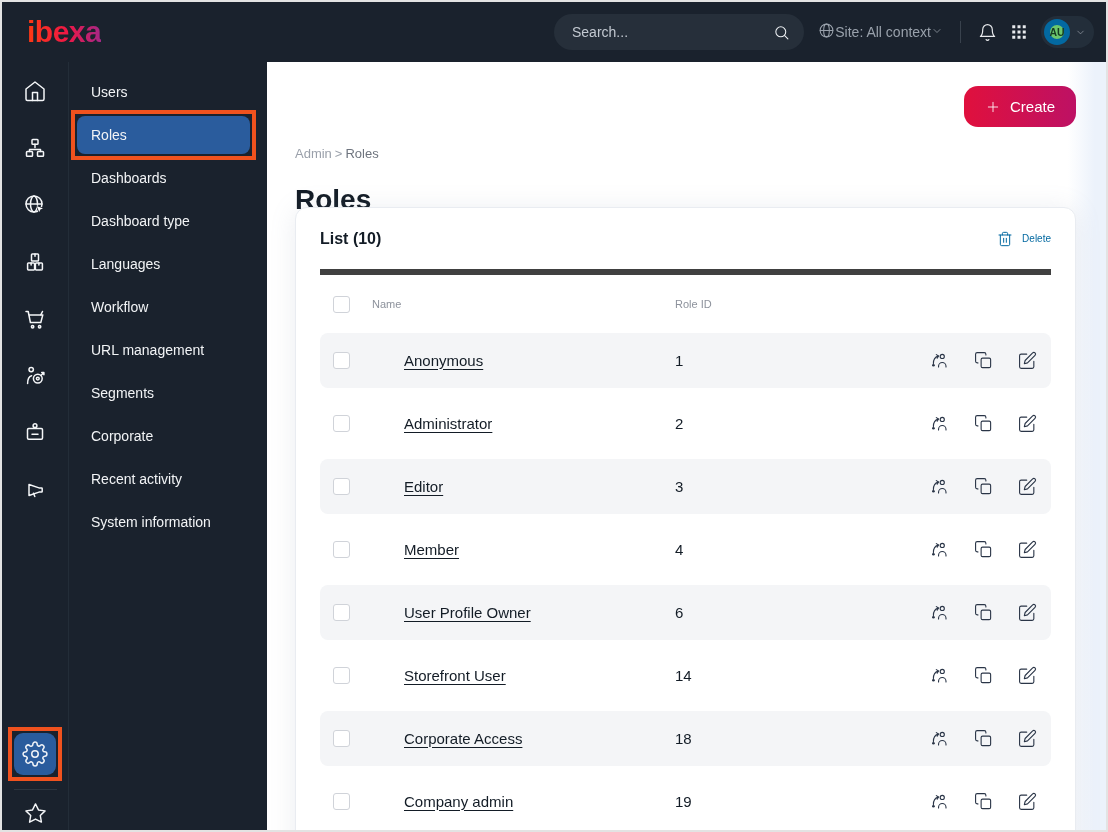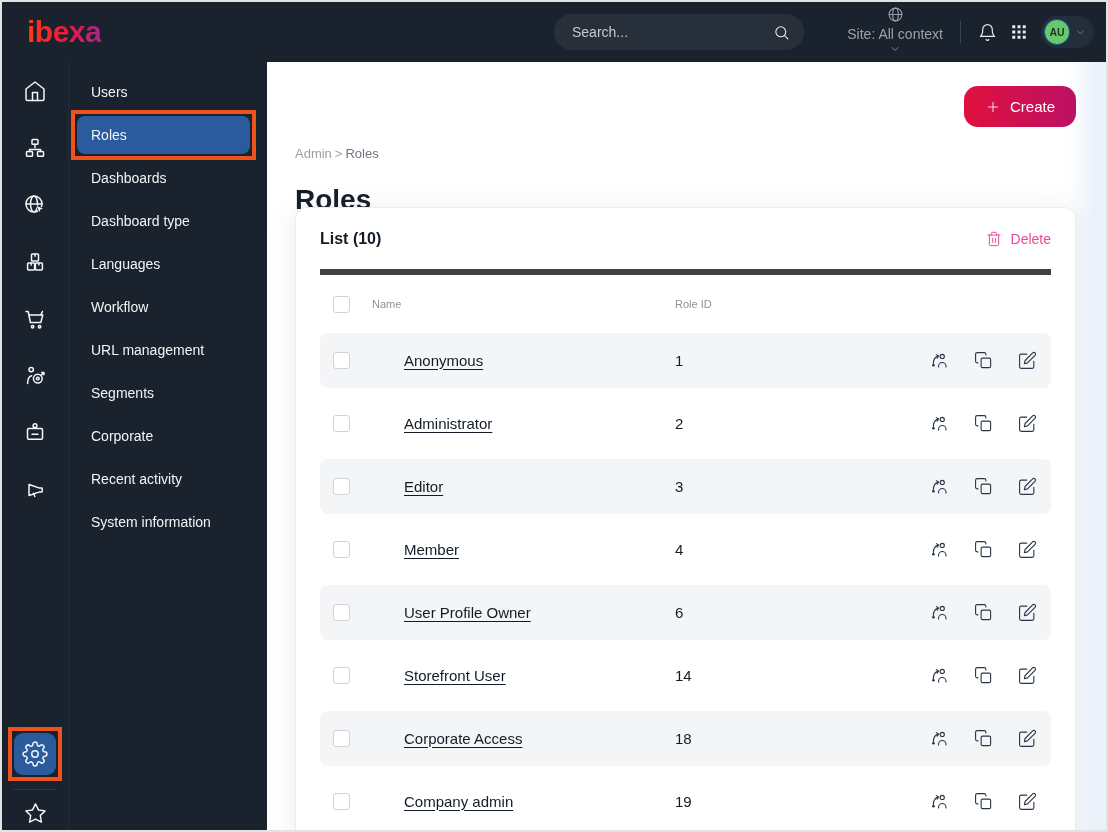--- a/index.html
+++ b/index.html
@@ -10,25 +10,25 @@
   .topbar { position:relative; height:60px; background:#1a222d; display:flex; align-items:center; }
   .logo { position:absolute; left:25px; top:13px; font-size:30px; font-weight:700; letter-spacing:-.5px;
           background:linear-gradient(90deg,#ff3a12 0%,#ee1746 55%,#a42887 100%);
           -webkit-background-clip:text; background-clip:text; color:transparent; }
   .search { position:absolute; left:552px; top:12px; width:250px; height:36px; background:#262f3a;
             border-radius:18px; display:flex; align-items:center; padding:0 14px 0 18px; }
   .search input { flex:1; background:transparent; border:none; outline:none; color:#fde047; font-size:14px; font-family:inherit; }
   .search input::placeholder { color:#c3c9d1; }
   .search .icon { color:#eef1f4; display:flex; }
   .topbar-right { position:absolute; right:12px; top:0; height:60px; display:flex; align-items:center; gap:13px; }
-  .site-ctx { display:flex; align-items:center; gap:0; color:#99a1ab; font-size:14px; cursor:default;flex-direction:column; }
+  .site-ctx { display:flex; align-items:center; gap:0; color:#99a1ab; font-size:14px; cursor:default; }
   .vdiv { width:1px; height:22px; background:#39424d; margin:0 4px; }
   .tb-icon { color:#e8eaed; display:flex; align-items:center; }
   .avatar-group { display:flex; align-items:center; gap:5px; background:#232e3a; border-radius:16px; padding:3px 8px 3px 3px; }
-  .avatar { width:26px; height:26px; border-radius:50%; background:#6cc76c; border:1px solid #0369a1;
+  .avatar { width:26px; height:26px; border-radius:50%; background:#6cc76c; border:6px solid #0369a1;
             color:#163a21; font-size:10.5px; font-weight:700; display:flex; align-items:center; justify-content:center; }
 
   
   .body { display:flex; height:772px; }
 
   
   .rail { width:67px; background:#1a222d; display:flex; flex-direction:column; align-items:center;
           padding-top:17px; border-right:1px solid #232d38; flex:none; }
   .rail-icons { display:flex; flex-direction:column; gap:33px; align-items:center; }
   .rail-icon { width:24px; height:24px; color:#f4f6f8; display:flex; }
@@ -56,21 +56,21 @@
   .create-btn { position:absolute; right:30px; top:24px; height:41px; padding:0 21px; border:none; border-radius:14px;
                 background:linear-gradient(90deg,#e0103d,#bd1164); color:#fff; font-size:15px; font-weight:400;
                 font-family:inherit; display:flex; align-items:center; gap:9px; cursor:pointer;text-align:right; }
   .create-btn .icon { color:rgba(255,255,255,.85); display:flex; }
 
   .card { position:absolute; left:28px; top:145px; width:781px; height:660px; background:#fff;
           border:1px solid #e9ecf1; border-radius:12px; padding:0 24px;
           box-shadow:0 2px 26px rgba(130,142,165,.16); }
   .card-header { height:67px; display:flex; align-items:center; justify-content:space-between; border-bottom:6px solid #404040; }
   .card-title { font-size:16px; font-weight:700; color:#131c26; }
-  .delete-btn { display:flex; align-items:center; gap:9px; color:#ec4899; font-size:14px; background:none; border:none;
+  .delete-btn { display:flex; align-items:center; gap:9px; color:#0369a1; font-size:10px; background:none; border:none;
                 font-family:inherit; cursor:default; }
 
   .thead { display:flex; align-items:center; height:58px; padding-left:13px; color:#8d929c; font-size:13px; }
   .rows  { }
   .row   { display:flex; align-items:center; height:55px; margin-bottom:8px; border-radius:8px; padding:0 14px 0 13px; }
   .row.alt { background:#f4f5f7; }
   .cbx { width:17px; height:17px; border:1px solid #d0d3d9; border-radius:3px; background:#fff; flex:none; cursor:pointer; }
   .col-name { margin-left:22px; width:303px; }
   .col-id   { width:248px; color:#131c26; font-size:15px; }
   .thead .col-name, .thead .col-id { color:#8d929c; font-size:11px; }

